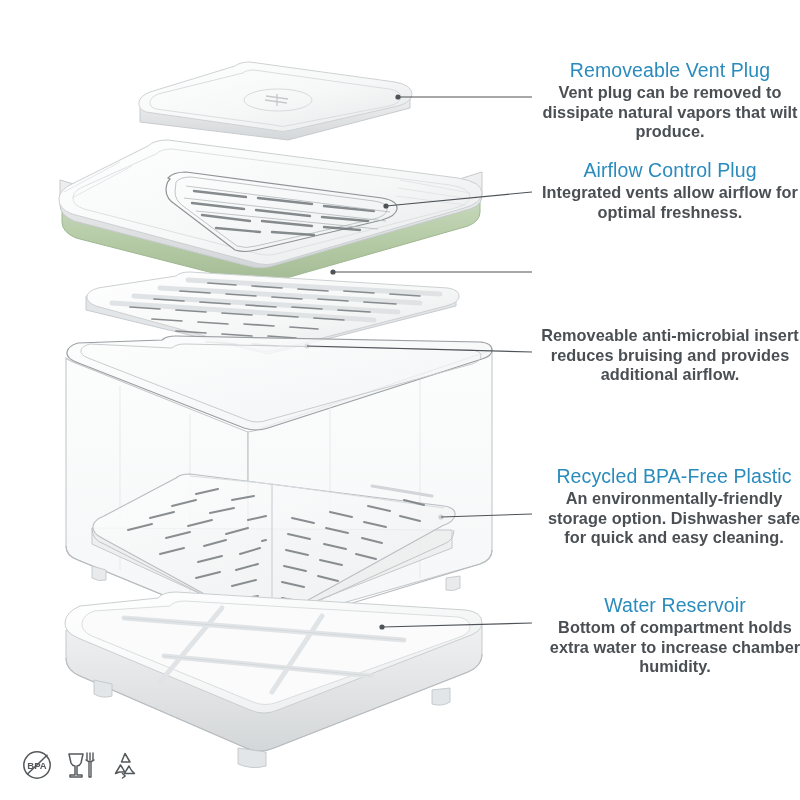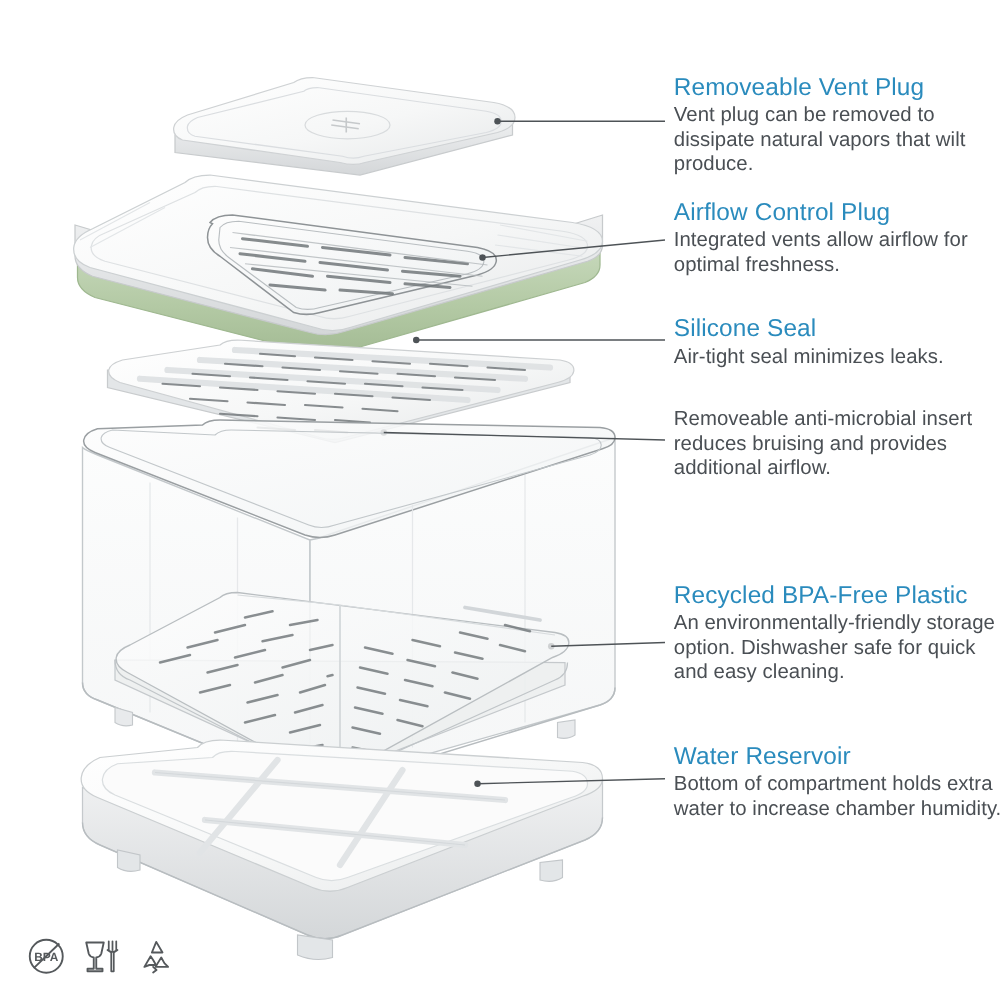--- a/index.html
+++ b/index.html
@@ -19,34 +19,35 @@
   #illustration {
     position: absolute;
     left: 0; top: 0;
     width: 530px; height: 800px;
   }
 
   
   .callout {
     position: absolute;
     width: 262px;
+    text-align: center;
   }
   .callout-title {
     color: #2a8bbd;
     font-size: 19.5px;
     line-height: 23px;
     font-weight: 400;
     letter-spacing: .1px;
     white-space: nowrap;
   }
   .callout-body {
     color: #4a4f54;
     font-size: 16.3px;
     line-height: 19.6px;
-    font-weight: 400;
+    font-weight: 700;
     letter-spacing: .05px;
     margin-top: 1px;
   }
 
   #c-vent     { left: 539px; top: 59px;  }
   #c-airflow  { left: 539px; top: 159px; }
   #c-seal     { left: 539px; top: 252px; }
   #c-insert   { left: 539px; top: 325px; }
   #c-plastic  { left: 539px; top: 465px; width: 270px; }
   #c-water    { left: 539px; top: 594px; width: 272px; }
@@ -348,24 +349,20 @@
   <div class="callout" id="c-vent">
     <div class="callout-title">Removeable Vent Plug</div>
     <div class="callout-body">Vent plug can be removed to dissipate natural vapors that wilt produce.</div>
   </div>
 
   <div class="callout" id="c-airflow">
     <div class="callout-title">Airflow Control Plug</div>
     <div class="callout-body">Integrated vents allow airflow for optimal freshness.</div>
   </div>
 
-  <div class="callout" id="c-seal">
-    <div class="callout-title">Silicone Seal</div>
-    <div class="callout-body">Air-tight seal minimizes leaks.</div>
-  </div>
 
   <div class="callout" id="c-insert">
     <div class="callout-body">Removeable anti-microbial insert reduces bruising and provides additional airflow.</div>
   </div>
 
   <div class="callout" id="c-plastic">
     <div class="callout-title">Recycled BPA-Free Plastic</div>
     <div class="callout-body">An environmentally-friendly storage option. Dishwasher safe for quick and easy cleaning.</div>
   </div>
 

